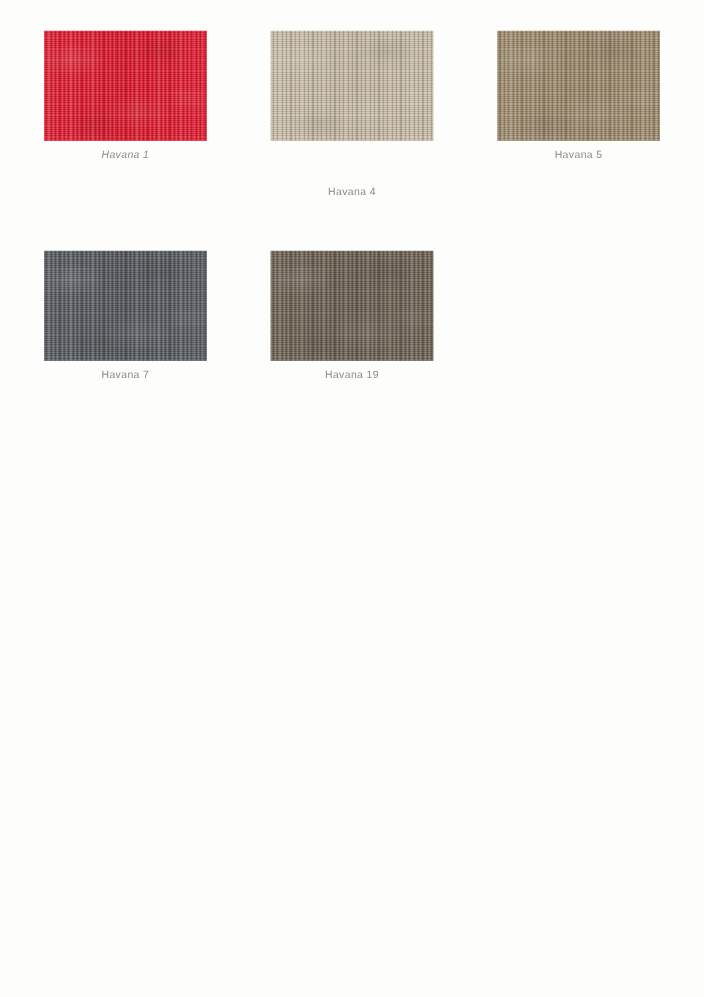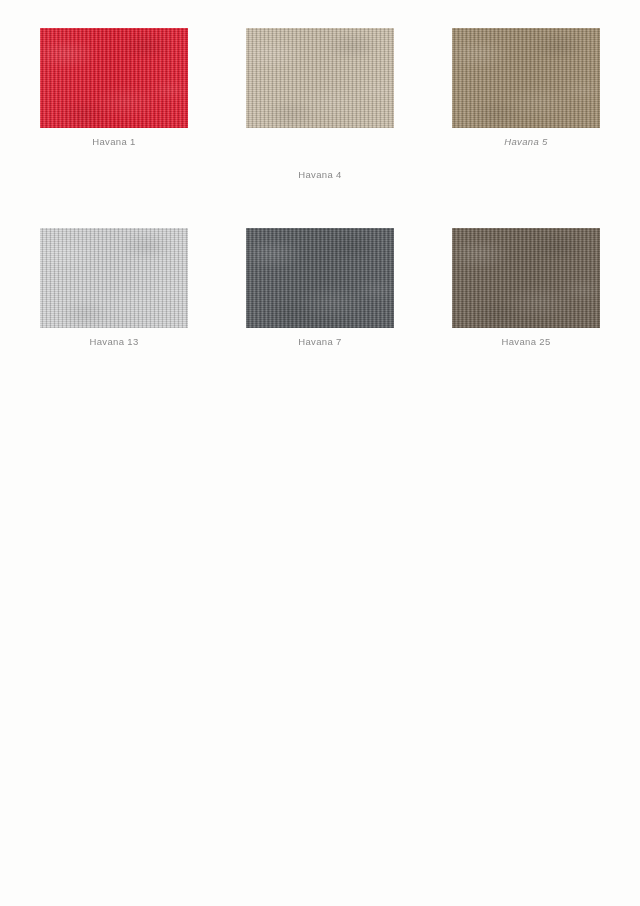--- a/index.html
+++ b/index.html
@@ -103,36 +103,32 @@
     white-space: nowrap;
   }
 </style>
 </head>
 <body style="background: rgb(253, 253, 252);">
 
 <div id="swatch-sheet">
   <div class="swatch-grid">
       <div class="swatch-cell">
         <div class="swatch-chip" style="background-color: rgb(227, 24, 44); background-image: linear-gradient(90deg, rgba(240, 86, 106, 0.133) 0%, rgba(179, 18, 35, 0.1) 50%, rgba(240, 86, 106, 0.11) 100%);"></div>
-        <span class="swatch-label" style="color: rgb(138, 138, 138);">Havana 1</span>
+        <span class="swatch-label" style="color: rgb(138, 138, 138); font-style: italic;">Havana 1</span>
       </div>
       <div class="swatch-cell">
         <div class="swatch-chip" style="background-color: rgb(201, 189, 169); background-image: linear-gradient(90deg, rgba(224, 214, 198, 0.133) 0%, rgba(168, 156, 135, 0.1) 50%, rgba(224, 214, 198, 0.11) 100%);"></div>
         <span class="swatch-label" style="color: rgb(138, 138, 138); margin-top: 40px;">Havana 4</span>
       </div>
       <div class="swatch-cell">
         <div class="swatch-chip" style="background-color: rgb(158, 139, 110); background-image: linear-gradient(90deg, rgba(188, 172, 145, 0.133) 0%, rgba(125, 109, 83, 0.1) 50%, rgba(188, 172, 145, 0.11) 100%);"></div>
-        <span class="swatch-label" style="color: rgb(138, 138, 138); font-style: italic;">Havana 5</span>
-      </div>
-      <div class="swatch-cell">
-        <div class="swatch-chip" style="background-color: rgb(210, 211, 212); background-image: linear-gradient(90deg, rgba(233, 234, 234, 0.133) 0%, rgba(180, 181, 183, 0.1) 50%, rgba(233, 234, 234, 0.11) 100%);"></div>
-        <span class="swatch-label" style="color: rgb(138, 138, 138);">Havana 13</span>
+        <span class="swatch-label" style="color: rgb(138, 138, 138);">Havana 5</span>
       </div>
       <div class="swatch-cell">
         <div class="swatch-chip" style="background-color: rgb(86, 90, 94); background-image: linear-gradient(90deg, rgba(119, 124, 128, 0.133) 0%, rgba(62, 66, 69, 0.1) 50%, rgba(119, 124, 128, 0.11) 100%);"></div>
         <span class="swatch-label" style="color: rgb(138, 138, 138);">Havana 7</span>
       </div>
       <div class="swatch-cell">
         <div class="swatch-chip" style="background-color: rgb(109, 97, 83); background-image: linear-gradient(90deg, rgba(139, 126, 109, 0.133) 0%, rgba(84, 74, 63, 0.1) 50%, rgba(139, 126, 109, 0.11) 100%);"></div>
-        <span class="swatch-label" style="color: rgb(138, 138, 138);">Havana 25</span>
+        <span class="swatch-label" style="color: rgb(138, 138, 138);">Havana 19</span>
       </div>
     </div>
 </div>
 
 </body></html>

